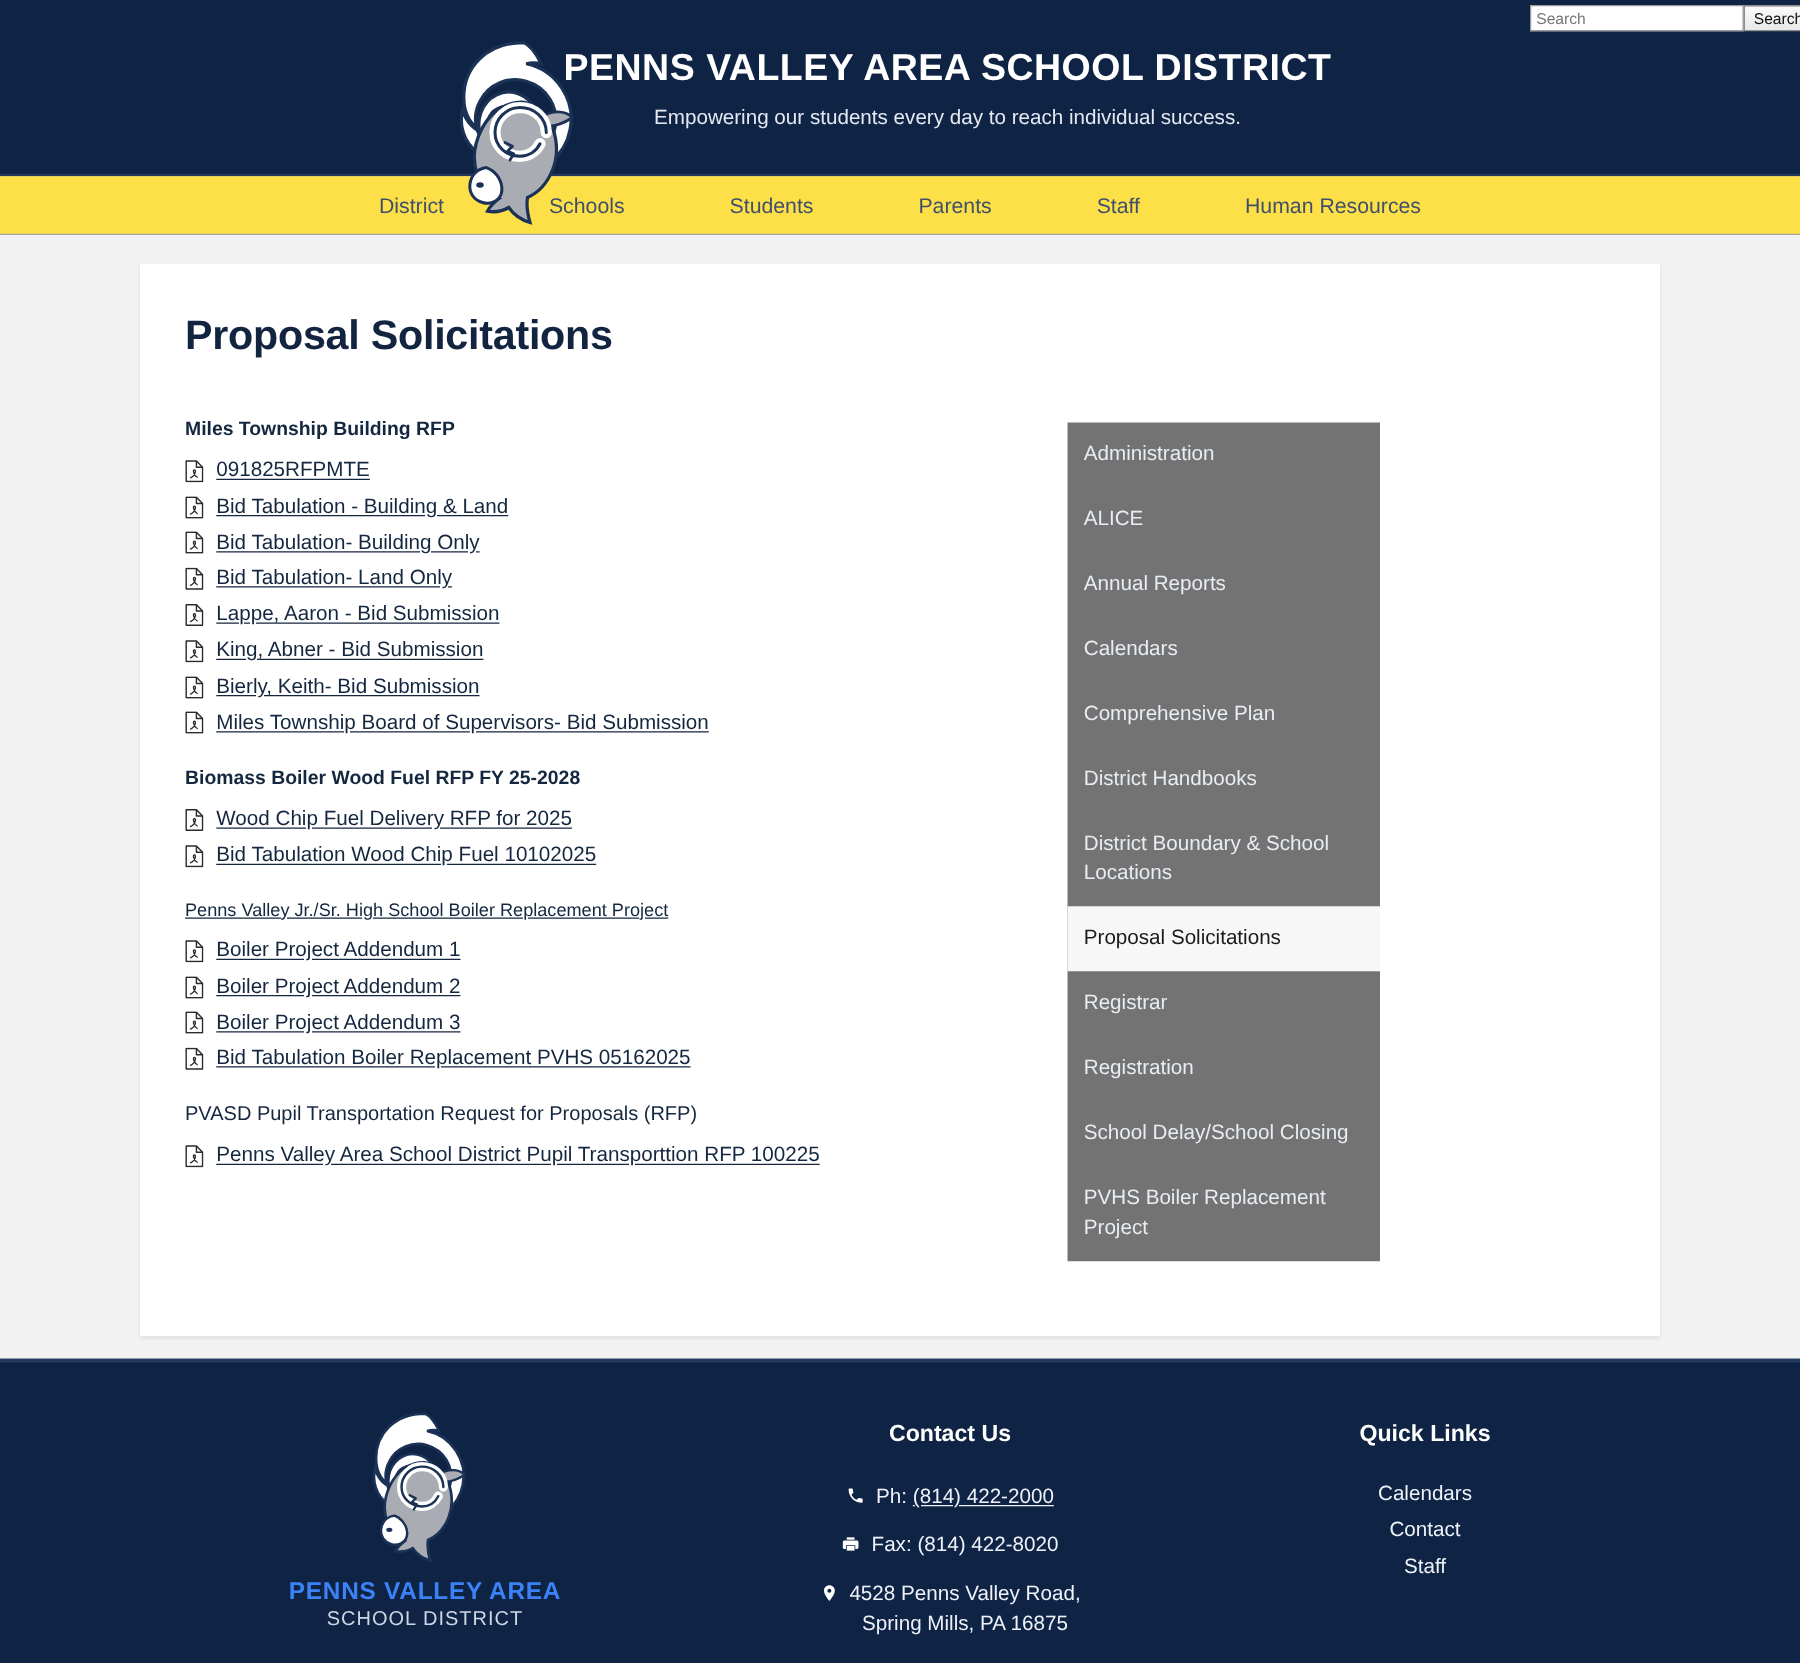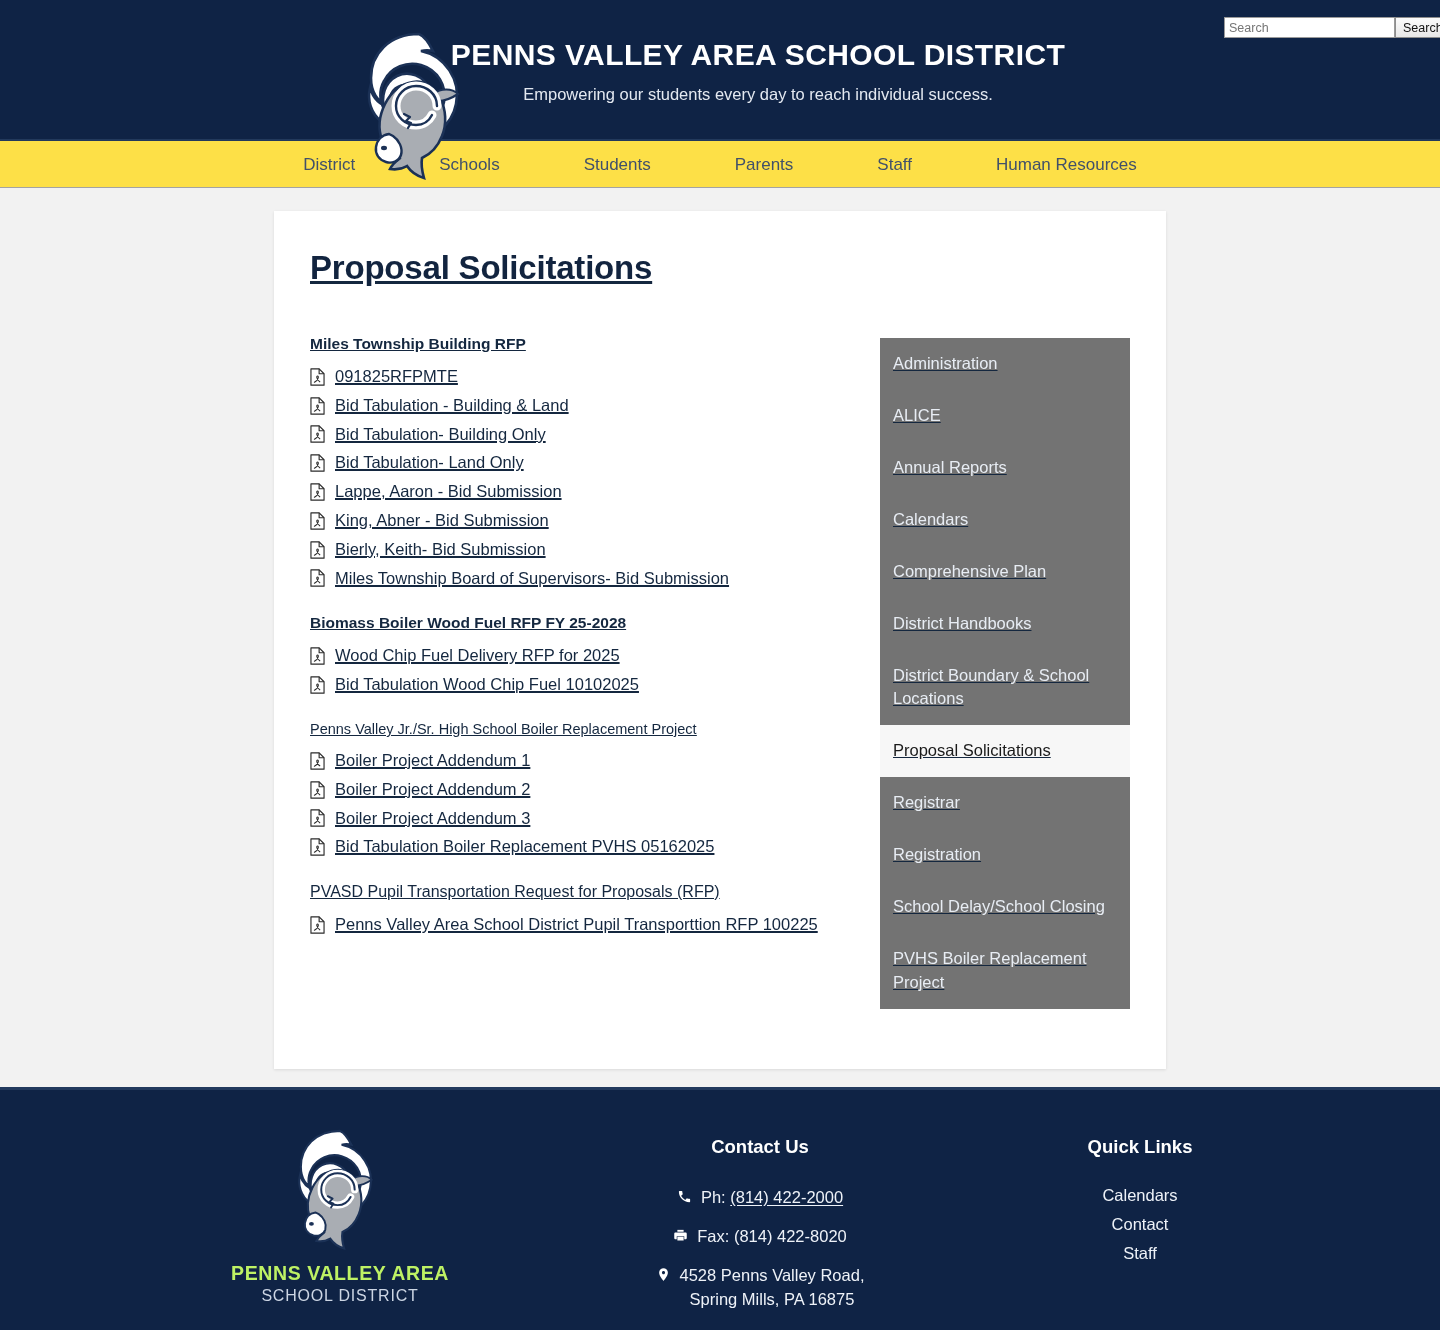--- a/index.html
+++ b/index.html
@@ -10,21 +10,21 @@
     min-height: 1330px;
     background: #ffffff;
     font-family: "Liberation Sans", sans-serif;
     color: #14273f;
     -webkit-font-smoothing: antialiased;
   }
 
   
   .searchbar {
     position: absolute;
-    top: 17px; right: 0;
+    top: 4px; right: 0;
     width: 216px;
     height: 21px;
     display: flex;
     align-items: stretch;
     z-index: 40;
   }
   .search-input {
     flex: 1 1 auto;
     border: 1px solid #9a9a9a;
     background: #ffffff;
@@ -118,28 +118,27 @@
     line-height: 47px;
   }
 
   
   .page-body {
     background: #f2f2f2;
     padding: 23px 0 18px 0;
     min-height: 852px;
   }
   .content-card {
-    width: 892px;
+    width: 1216px;
     margin: 0 auto;
     background: #ffffff;
     box-shadow: 0 1px 3px rgba(0,0,0,0.10);
     padding: 32px 36px 60px 36px;
     position: relative;
     min-height: 828px;
-    text-decoration: underline;
   }
   .page-title {
     font-size: 33px;
     font-weight: bold;
     color: #12243f;
     margin: 6px 0 0 0;
     letter-spacing: -0.2px;
   }
 
   .card-columns { display: flex; align-items: flex-start; }
@@ -222,21 +221,21 @@
   }
   .footer-brand {
     width: 420px;
     text-align: center;
     padding-top: 2px;
   }
   .footer-ram { width: 124px; height: 124px; margin: 0 auto; display: block; }
   .footer-brand-name {
     font-size: 19.5px;
     font-weight: bold;
-    color: #bef264;
+    color: #3b82f6;
     letter-spacing: 0.6px;
     margin: 12px 0 2px 0;
   }
   .footer-brand-sub {
     font-size: 16px;
     color: #cdd6e4;
     letter-spacing: 0.8px;
     margin: 0;
   }
   .footer-contact { width: 420px; text-align: center; }

